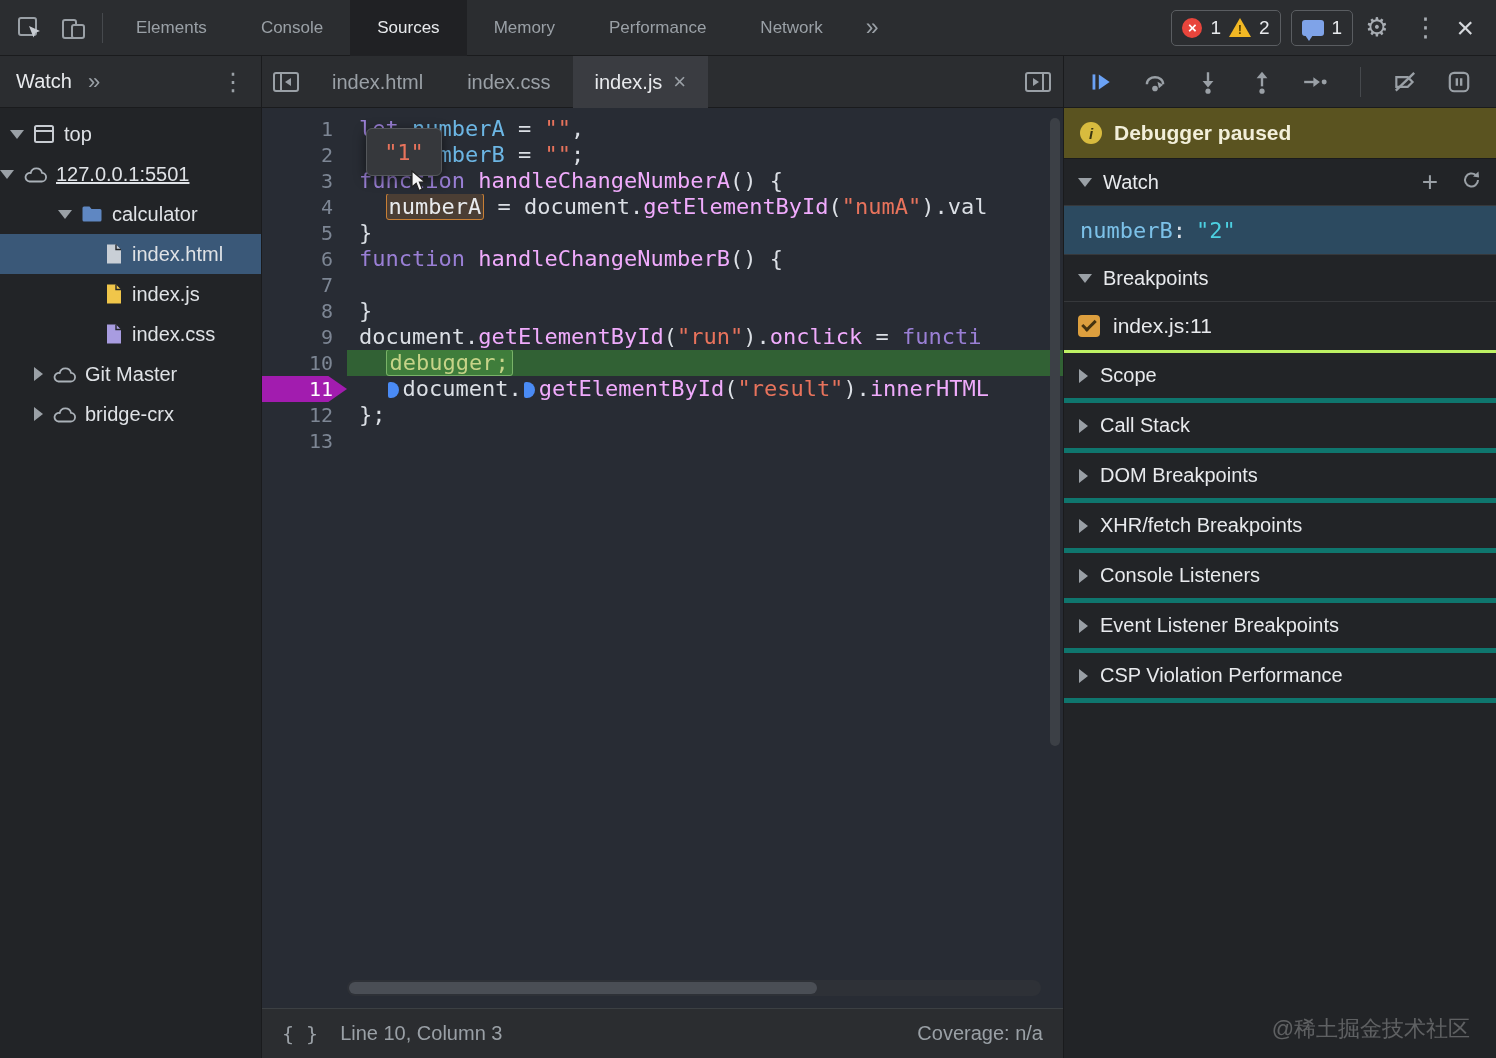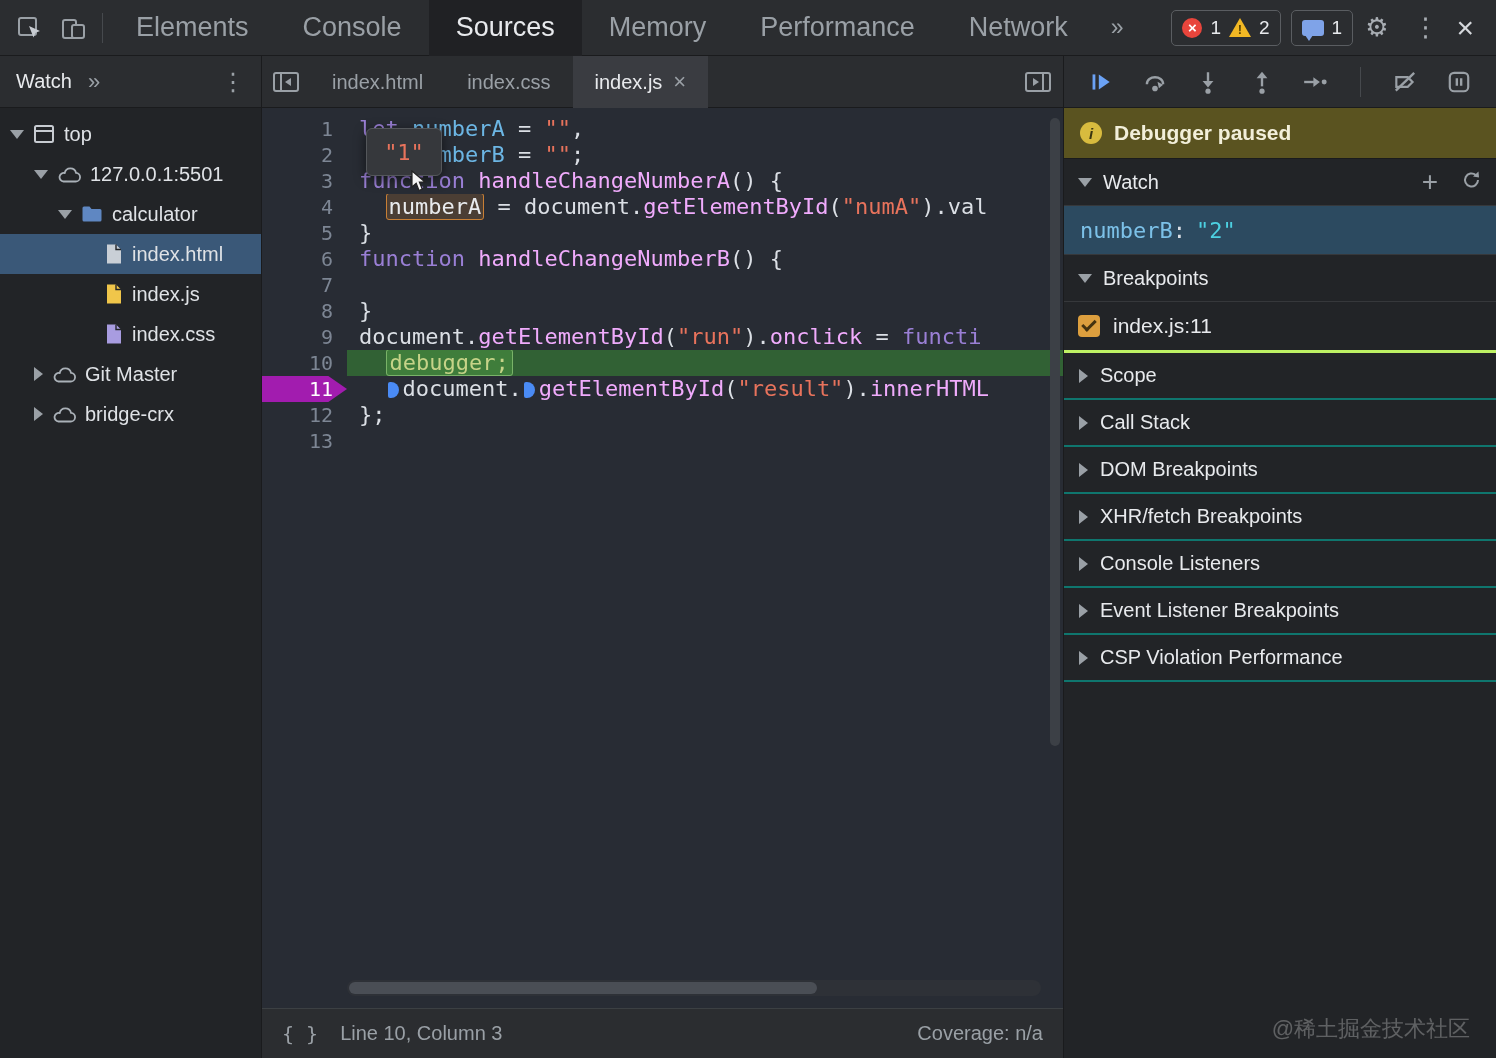--- a/index.html
+++ b/index.html
@@ -2,21 +2,21 @@
 <html><head>
 <meta charset="utf-8">
 <style>
   html,body{margin:0;padding:0;background:#111;}
   .devtools{position:relative;width:1496px;height:1058px;background:#202124;font-family:"Liberation Sans",sans-serif;overflow:hidden;color:#e8eaed;}
   
   .topbar{height:56px;background:#2b2d30;border-bottom:1px solid #1a1b1d;display:flex;align-items:center;padding:0 8px;box-sizing:border-box;}
   .tool-btn{width:44px;height:56px;display:flex;align-items:center;justify-content:center;}
   .vsep{width:1px;height:30px;background:#46494d;margin:0 6px;flex:none;}
   .top-tabs{display:flex;height:56px;}
-  .top-tab{display:flex;align-items:center;padding:16px 27px;font-size:27px;color:#9aa0a6;}
+  .top-tab{display:flex;align-items:center;padding:16px 27px;font-size:17px;color:#9aa0a6;}
   .top-tab.active{background:#202124;color:#e8eaed;}
   .more-tabs{font-size:23px;color:#9aa0a6;padding:0 16px;}
   .badges{margin-left:auto;display:flex;align-items:center;gap:10px;}
   .pill{display:flex;align-items:center;gap:8px;height:34px;border:1px solid #5a5d61;border-radius:5px;padding:0 10px;font-size:19px;color:#e8eaed;}
   .err-dot{width:20px;height:20px;border-radius:50%;background:#e8453c;color:#fff;font-size:15px;font-weight:bold;display:flex;align-items:center;justify-content:center;}
   .warn-tri{position:relative;width:22px;height:19px;}
   .warn-tri .t{position:absolute;left:0;top:0;width:0;height:0;border-left:11px solid transparent;border-right:11px solid transparent;border-bottom:19px solid #f2b824;}
   .warn-tri .b{position:absolute;left:0;top:4px;width:22px;text-align:center;color:#5c4500;font-size:13px;font-weight:bold;}
   .bubble{position:relative;width:22px;height:16px;background:#7fa3e8;border-radius:3px;}
   .bubble:after{content:"";position:absolute;left:3px;bottom:-5px;border-left:4px solid transparent;border-right:4px solid transparent;border-top:6px solid #7fa3e8;}
@@ -73,21 +73,21 @@
   .hdr-actions{margin-left:auto;display:flex;align-items:center;gap:24px;}
   .plus-icon{font-size:28px;color:#9aa0a6;line-height:1;}
   .watch-item{height:48px;flex:none;background:#2c4a60;display:flex;align-items:center;padding:0 16px;font-family:"DejaVu Sans Mono",monospace;font-size:22px;border-bottom:1px solid #36383b;}
   .w-name{color:#7cc1e8}.w-colon{color:#dbdfe5;margin-right:10px}.w-val{color:#4dd0e1}
   .bp-item{flex:none;padding:12px 14px;border-bottom:3px solid #bef264;display:flex;flex-direction:column;gap:0;}
   .bp-top{display:flex;align-items:center;gap:13px;}
   .checkbox{position:relative;width:22px;height:22px;background:#dd9f3e;border-radius:4px;flex:none;}
   .checkbox:after{content:"";position:absolute;left:4px;top:5px;width:11px;height:5px;border-left:3px solid #453310;border-bottom:3px solid #453310;transform:rotate(-45deg);}
   .bp-loc{font-size:21px;color:#e8eaed;}
   .bp-snippet{font-family:"DejaVu Sans Mono",monospace;font-size:21px;color:#9aa0a6;padding-left:35px;white-space:nowrap;overflow:hidden;}
-  .section-row{height:45px;flex:none;display:flex;align-items:center;gap:12px;padding:0 15px;border-bottom:2px solid #0f766e;font-size:20px;color:#e8eaed;text-align:center;}
+  .section-row{height:45px;flex:none;display:flex;align-items:center;gap:12px;padding:0 15px;border-bottom:5px solid #0f766e;font-size:20px;color:#e8eaed;text-align:center;}
   .watermark{position:absolute;right:26px;bottom:14px;font-size:22px;color:rgba(255,255,255,.28);}
 </style>
 </head>
 <body>
 
 <div class="devtools">
 
   <div class="topbar">
     <div class="tool-btn">
       <svg width="26" height="26" viewBox="0 0 26 26">
@@ -221,21 +221,21 @@
         <div class="tree-row" style="padding-left: 10px;">
           <span class="tri-d"></span>
           <span class="tree-ic">
             <svg width="22" height="20" viewBox="0 0 22 20">
               <rect x="2" y="2" width="18" height="16" rx="1.5" fill="none" stroke="#c8ccd2" stroke-width="2"></rect>
               <path d="M2 7 h18" stroke="#c8ccd2" stroke-width="2"></path>
             </svg>
           </span>
           <span>top</span>
         </div>
-        <div class="tree-row" style="padding-left: 34px;">
+        <div class="tree-row" style=" text-decoration: underline;">
           <span class="tri-d"></span>
           <span class="tree-ic">
             <svg width="24" height="17" viewBox="0 0 24 17">
               <path d="M6.5 15.5 a4.3 4.3 0 1 1 1.2-8.5 A5.8 5.8 0 0 1 19 6.8 a4 4 0 0 1 -.6 8.7 z" fill="none" stroke="#aab1b8" stroke-width="1.8"></path>
             </svg>
           </span>
           <span>127.0.0.1:5501</span>
         </div>
         <div class="tree-row" style="padding-left: 58px;">
           <span class="tri-d"></span>

